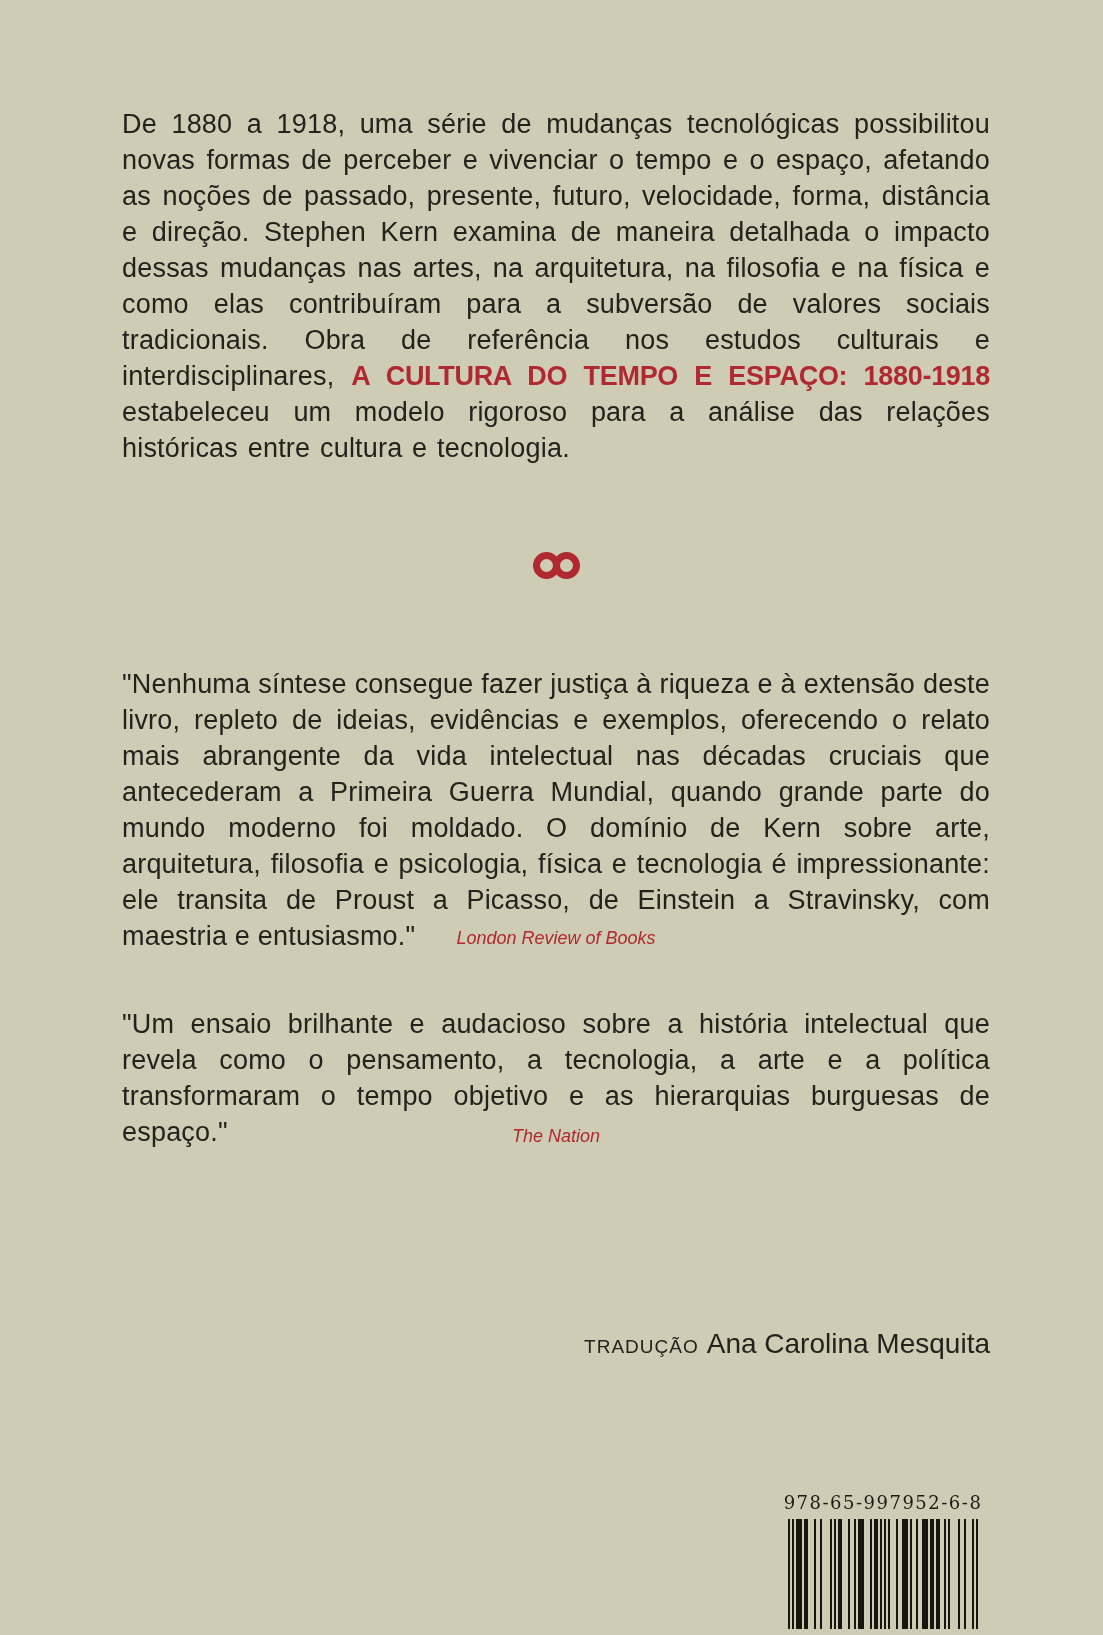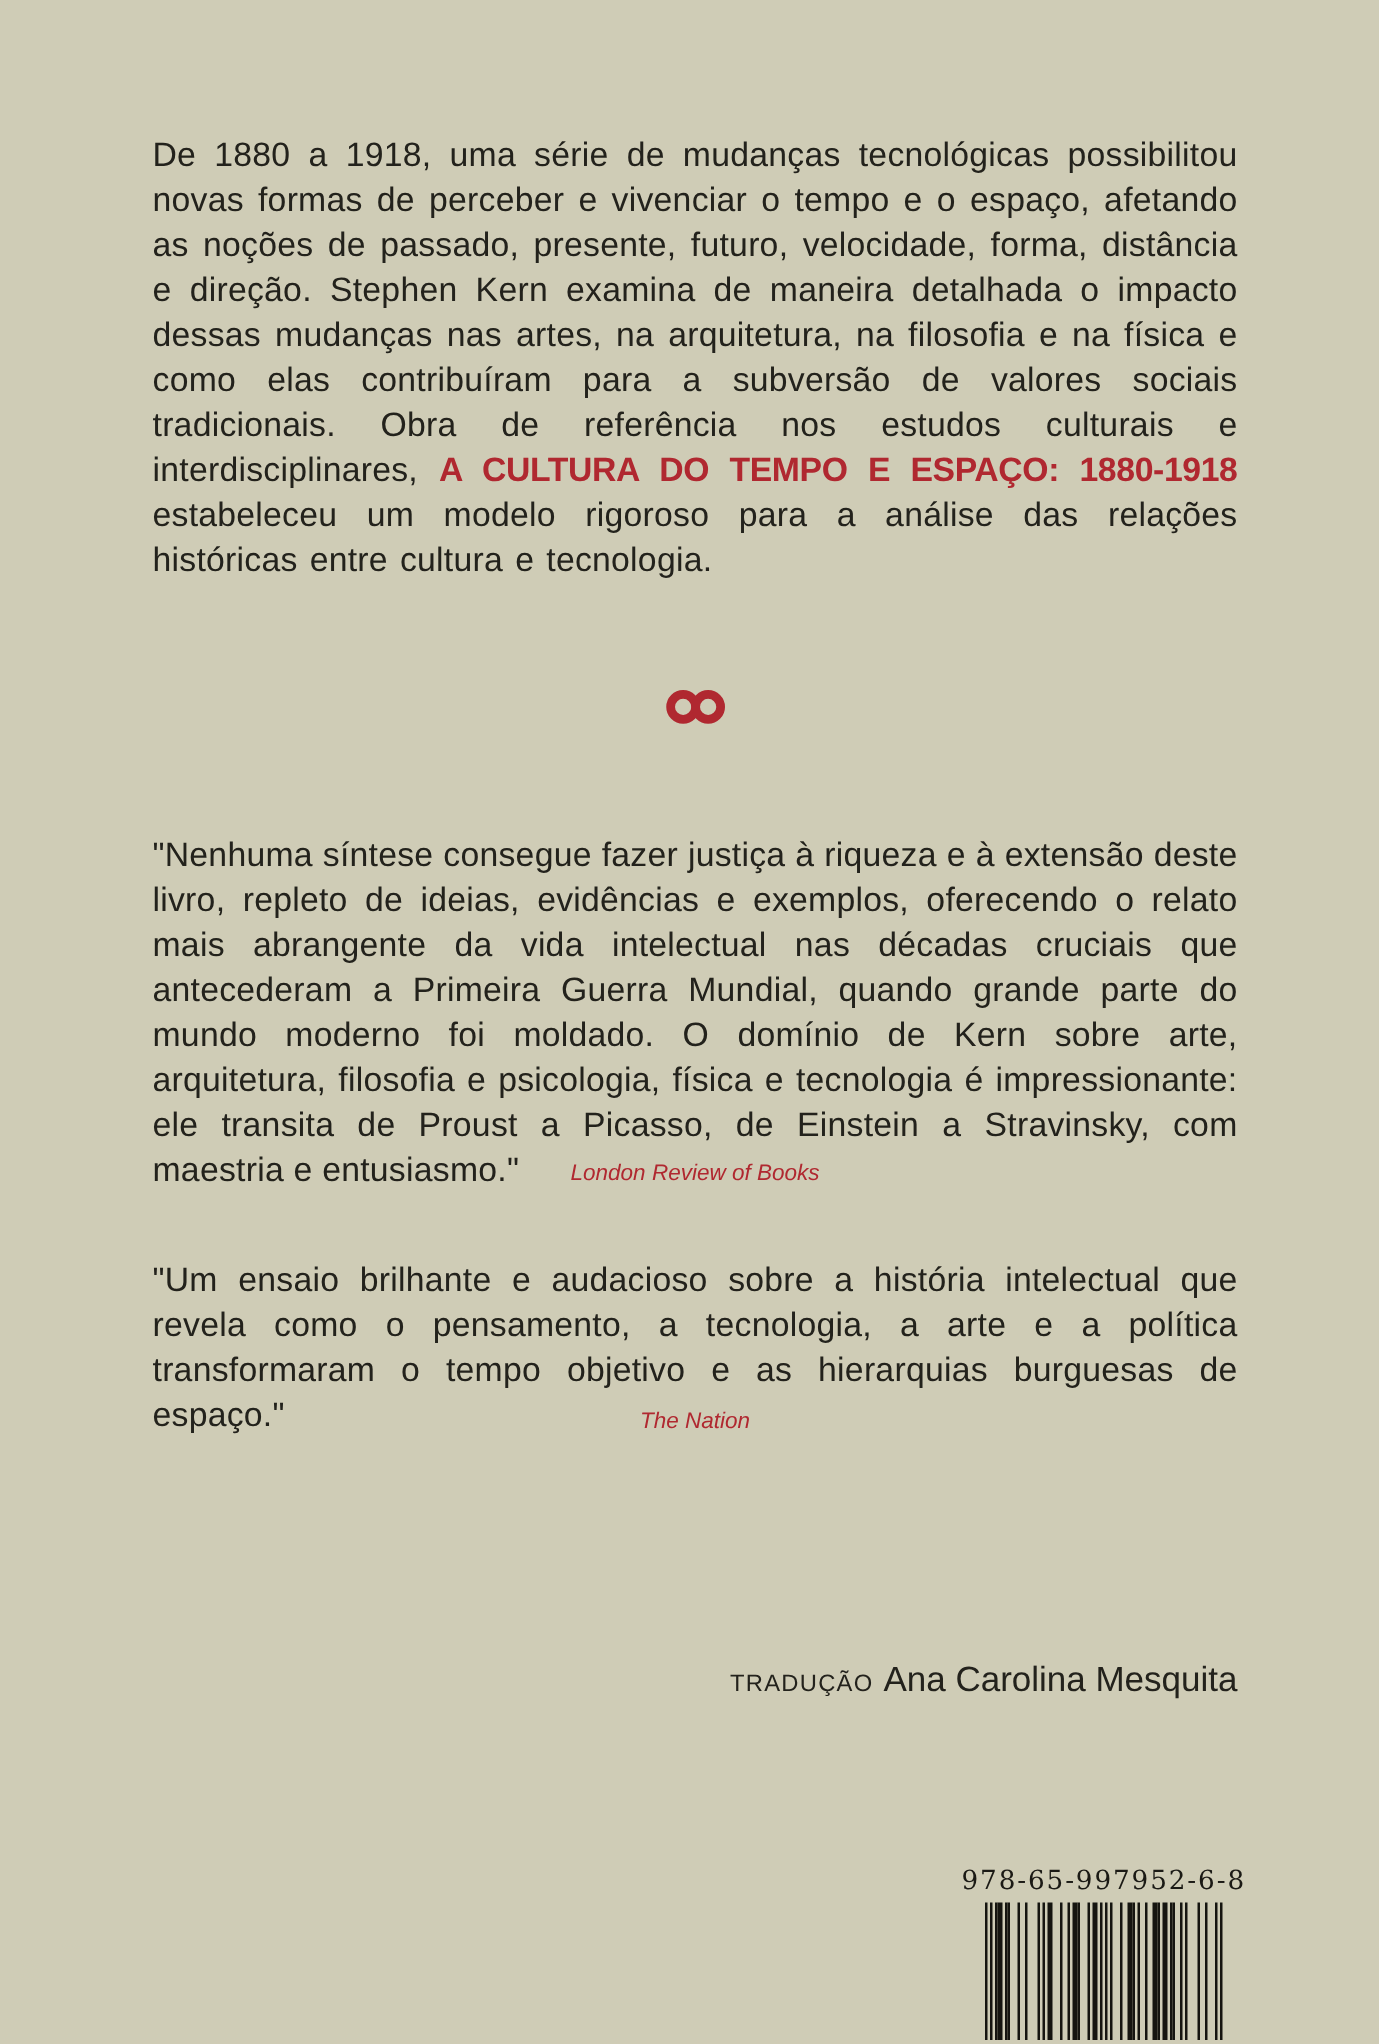--- a/index.html
+++ b/index.html
@@ -75,21 +75,21 @@
   .tr-name{font-size:28px;}
   .barcode-block{
     position:absolute;
     left:758px;
     top:1492px;
     width:250px;
     text-align:center;
   }
   .isbn{
     font-family:"DejaVu Serif","Liberation Serif",serif;
-    font-size:21px;
+    font-size:18px;
     letter-spacing:1.5px;
     color:#1b1a15;
     margin-bottom:6px;
   }
   .bars{
     margin:0 auto;
     width:190px;
     height:110px;
     display:flex;
   }

